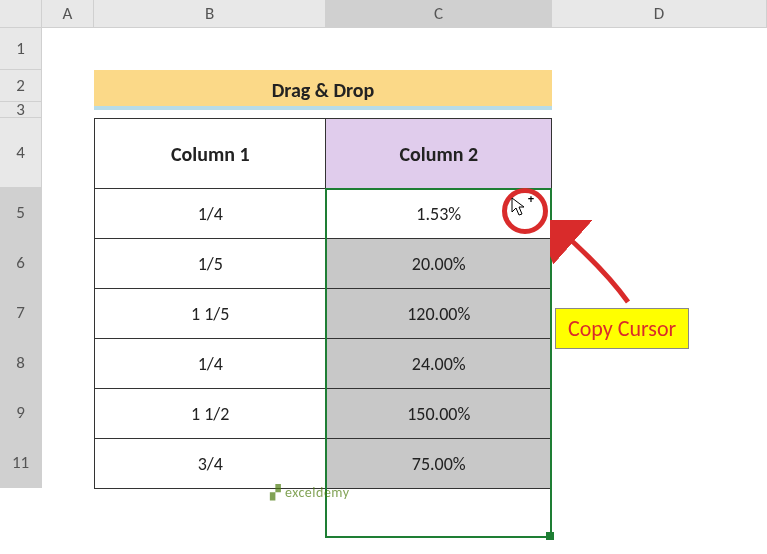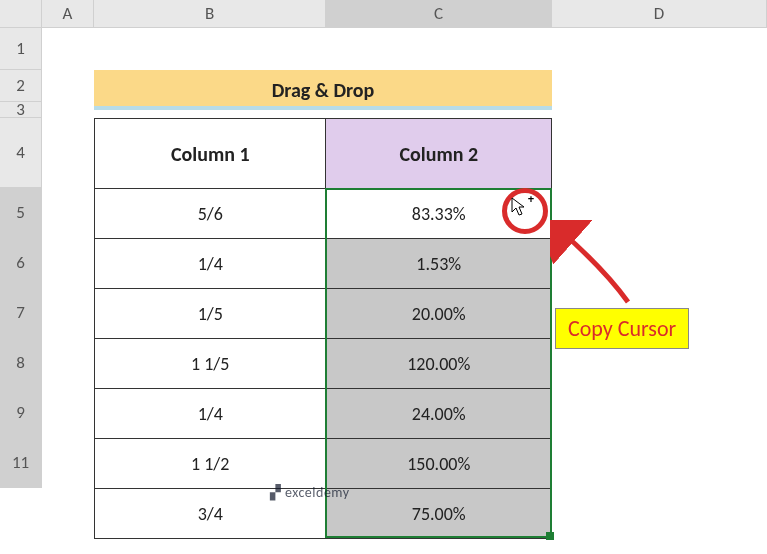--- a/index.html
+++ b/index.html
@@ -174,21 +174,21 @@
       font-size: 22px;
       color: #d92b2b;
       font-weight: 500;
       border: 1px solid #888;
     }
     .watermark {
       position: absolute;
       left: 270px;
       top: 484px;
       font-size: 14px;
-      color: #0f172a;
+      color: #4d7c0f;
       opacity: 0.7;
       letter-spacing: 0.5px;
       pointer-events: none;
     }
   </style>
 </head>
 <body>
 
 <div class="spreadsheet">
 
@@ -220,24 +220,20 @@
 
       <table class="data-table">
         <thead>
           <tr>
             <th class="col1">Column 1</th>
             <th class="col2">Column 2</th>
           </tr>
         </thead>
         <tbody>
           <tr>
-            <td class="col1">5/6</td>
-            <td class="col2">83.33%</td>
-          </tr>
-          <tr>
             <td class="col1">1/4</td>
             <td class="col2">1.53%</td>
           </tr>
           <tr>
             <td class="col1">1/5</td>
             <td class="col2">20.00%</td>
           </tr>
           <tr>
             <td class="col1">1 1/5</td>
             <td class="col2">120.00%</td>

